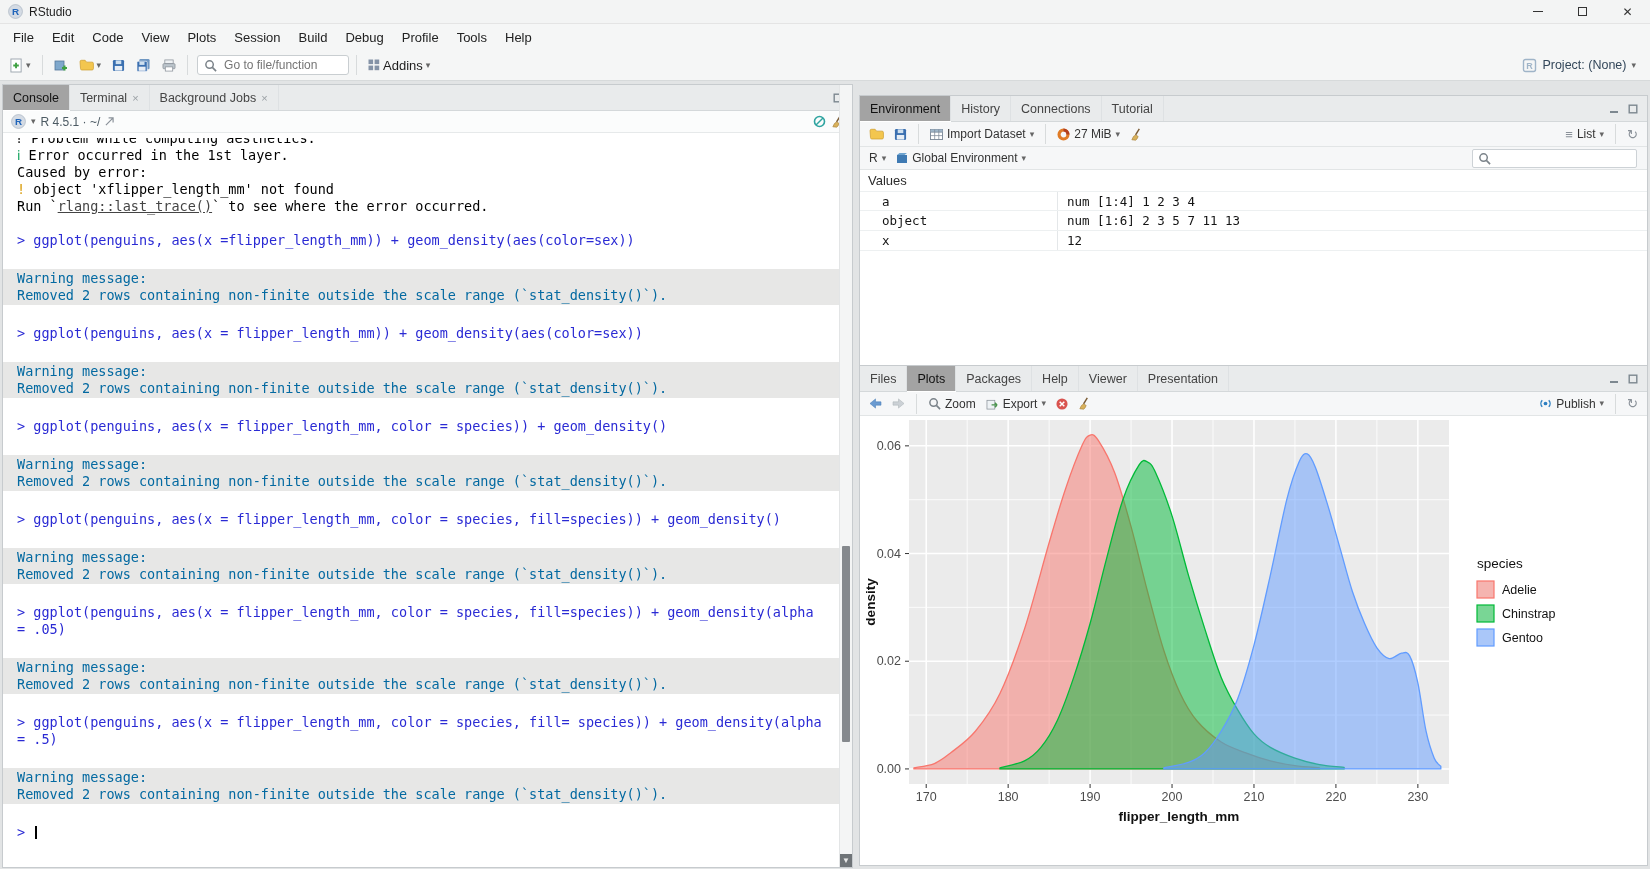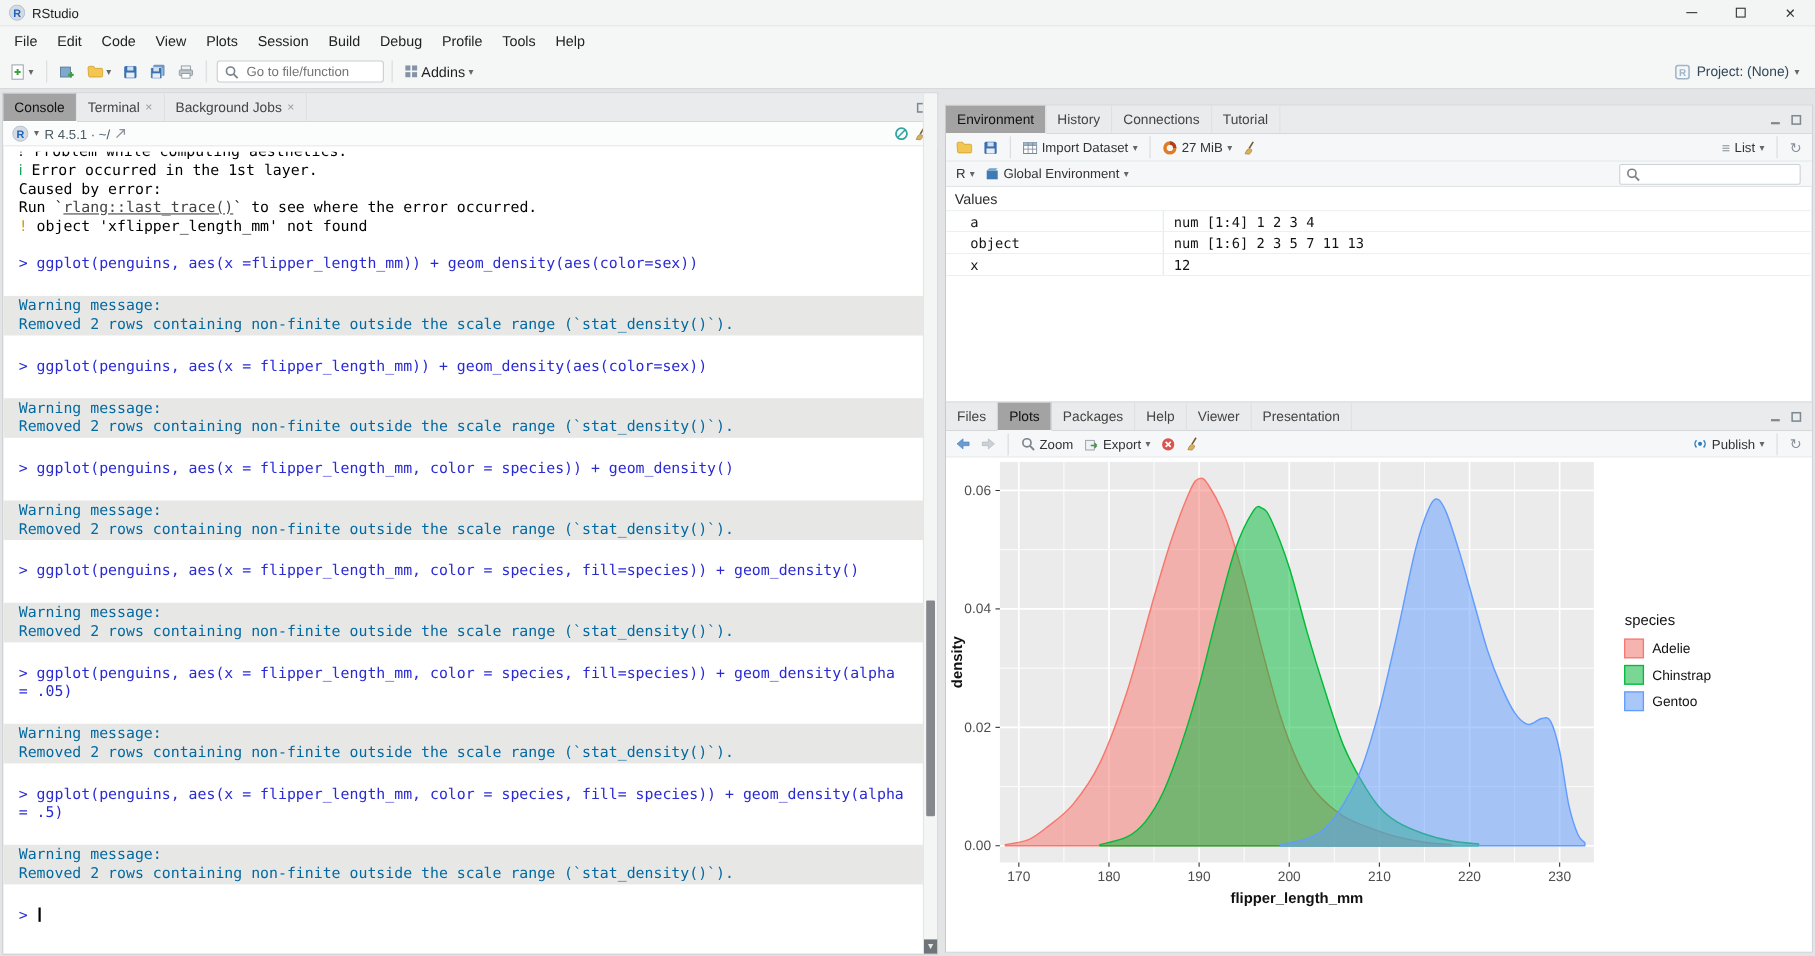--- a/index.html
+++ b/index.html
@@ -258,22 +258,22 @@
             <path d="M2 12.7 q1.5-4.7 4.2-5.2 l2.6 1.6 q-1 3.1-2.7 4 Z" fill="#d9b25c" stroke="#a9823d" stroke-width="0.7"></path>
           </svg>
         </span>
     </div>
     <div class="console-out">
         <div class="clip">
           <div class="cline">! Problem while computing aesthetics.</div>
         </div>
         <div class="cline"><span class="icon-i">ℹ</span> Error occurred in the 1st layer.</div>
         <div class="cline">Caused by error:</div>
+        <div class="cline"><span class="icon-bang">!</span> object 'xflipper_length_mm' not found</div>
         <div class="cline">Run `<span class="runlink">rlang::last_trace()</span>` to see where the error occurred.</div>
-        <div class="cline"><span class="icon-bang">!</span> object 'xflipper_length_mm' not found</div>
         <div class="cline">&nbsp;</div>
         <div class="cline cmd">&gt; ggplot(penguins, aes(x =flipper_length_mm)) + geom_density(aes(color=sex))</div>
         <div class="cline">&nbsp;</div>
         <div class="warnblock">
           <div>Warning message:</div>
           <div>Removed 2 rows containing non-finite outside the scale range (`stat_density()`).</div>
         </div>
         <div class="cline">&nbsp;</div>
         <div class="cline cmd">&gt; ggplot(penguins, aes(x = flipper_length_mm)) + geom_density(aes(color=sex))</div>
         <div class="cline">&nbsp;</div>

